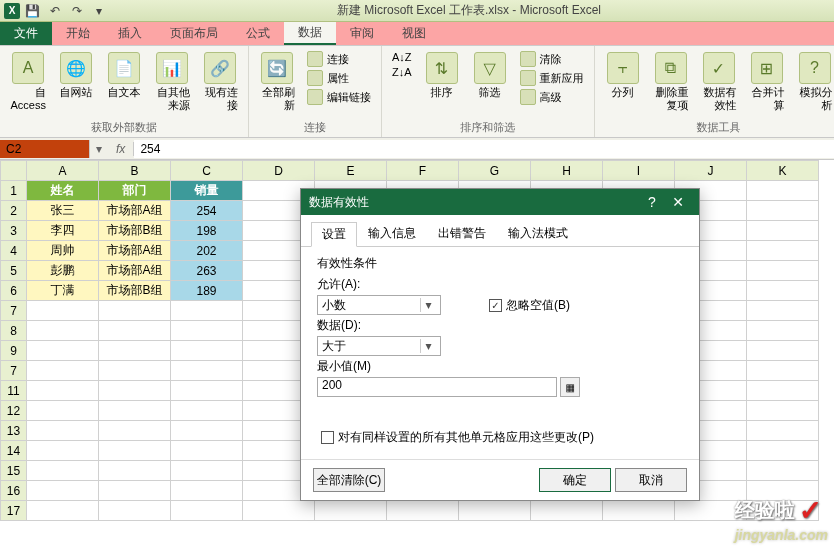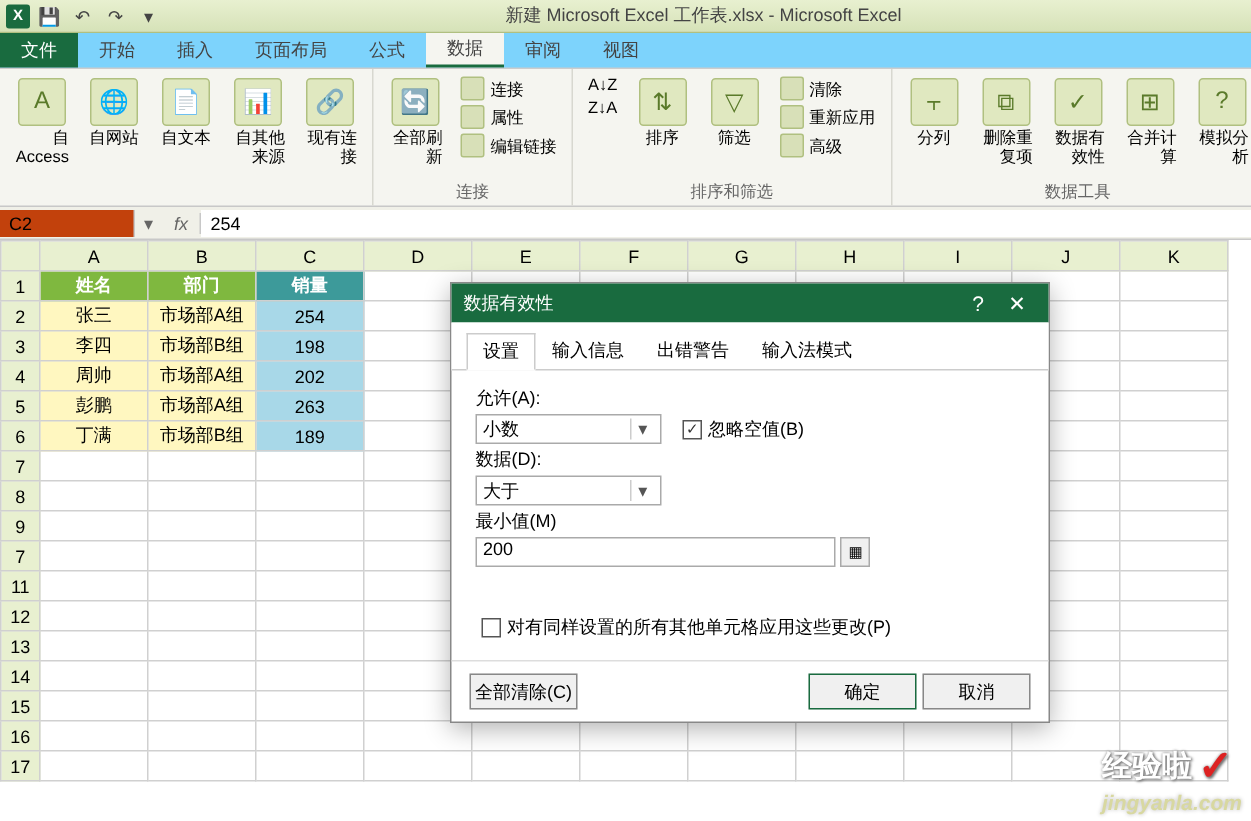--- a/index.html
+++ b/index.html
@@ -4,21 +4,21 @@
 <style>
 * { box-sizing: border-box; margin: 0; padding: 0; font-family: "Microsoft YaHei", sans-serif; }
 body { background: #fff; width: 834px; height: 547px; overflow: hidden; position: relative; font-size: 12px; }
 
 .title-bar { height: 22px; background: linear-gradient(#e8f0d0, #d6e2b8); display: flex; align-items: center; padding: 0 4px; border-bottom: 1px solid #b0c080; }
 .title-bar .qat { display: flex; gap: 4px; align-items: center; }
 .title-bar .title { flex: 1; text-align: center; font-size: 12px; color: #444; white-space: nowrap; }
 .excel-icon { width: 16px; height: 16px; background: #196b3f; border-radius: 2px; display: flex; align-items: center; justify-content: center; color: #fff; font-size: 10px; font-weight: bold; }
 .qat-btn { width: 18px; height: 18px; display: flex; align-items: center; justify-content: center; color: #444; cursor: pointer; }
 
-.ribbon-tabs { height: 24px; background: #7dd3fc; display: flex; border-bottom: 1px solid #ccc; }
+.ribbon-tabs { height: 24px; background: #fca5a5; display: flex; border-bottom: 1px solid #ccc; }
 .file-tab { background: #196b3f; color: #fff; padding: 4px 14px; font-size: 12px; display: flex; align-items: center; }
 .tab { padding: 4px 14px; font-size: 12px; color: #444; display: flex; align-items: center; cursor: pointer; }
 .tab.active { background: #f5f5f0; border-bottom: 2px solid #196b3f; }
 
 .ribbon { height: 92px; background: #f5f5f0; display: flex; border-bottom: 1px solid #c8c8c8; }
 .ribbon-group { border-right: 1px solid #d8d8d0; padding: 4px 6px 2px; display: flex; flex-direction: column; }
 .ribbon-group-content { flex: 1; display: flex; gap: 4px; align-items: flex-start; }
 .ribbon-group-label { text-align: center; font-size: 11px; color: #666; padding-top: 2px; }
 .big-btn { display: flex; flex-direction: column; align-items: center; gap: 2px; padding: 2px 4px; cursor: pointer; min-width: 44px; }
 .big-btn .icon-box { width: 32px; height: 32px; background: #e0e8c0; border: 1px solid #b0c080; border-radius: 3px; display: flex; align-items: center; justify-content: center; font-size: 16px; color: #5a7a2a; }
@@ -115,20 +115,21 @@
         </div>
       <div class="big-btn" data-name="from-other-button">
           <div class="icon-box" data-name="other-source-icon">📊</div>
           <div class="label">自其他来源</div>
         </div>
       <div class="big-btn" data-name="existing-conn-button">
           <div class="icon-box" data-name="existing-conn-icon">🔗</div>
           <div class="label">现有连接</div>
         </div>
     </div>
+    <div class="ribbon-group-label" data-name="group-label">获取外部数据</div>
   </div>
   <div class="ribbon-group" data-name="group-connections">
     <div class="ribbon-group-content">
       <div class="big-btn" data-name="refresh-all-button">
           <div class="icon-box" data-name="refresh-icon">🔄</div>
           <div class="label">全部刷新</div>
         </div>
       <div class="small-btn-col">
         <div class="small-btn" data-name="connections-button">
             <span class="mini-icon" data-name="conn-icon"></span>
@@ -480,23 +481,24 @@
     <span class="title-btn" data-name="help-button">?</span>
     <span class="title-btn" data-name="close-button">✕</span>
   </div>
   <div class="dialog-tabs" data-name="dialog-tabs">
     <div class="dialog-tab active" data-name="tab-settings">设置</div>
     <div class="dialog-tab" data-name="tab-input-message">输入信息</div>
     <div class="dialog-tab" data-name="tab-error-alert">出错警告</div>
     <div class="dialog-tab" data-name="tab-ime-mode">输入法模式</div>
   </div>
   <div class="dialog-body" data-name="dialog-body">
+    <div class="fieldset-label" data-name="criteria-label">有效性条件</div>
     <div class="form-row">
       <label class="form-lbl" data-name="allow-label">允许(A):</label>
-      <div style="display:flex;align-items:center;">
+      <div style="display:flex;align-items:center;gap:34px;">
         <div class="select-like" data-name="allow-select">
           <span class="sel-val">小数</span>
           <span class="sel-arrow" data-name="chevron-down-icon">▾</span>
         </div>
         <label class="check-row" data-name="ignore-blank-checkbox">
           <span class="check-box" data-name="checkbox-checked-icon">✓</span>
           <span>忽略空值(B)</span>
         </label>
       </div>
     </div>

